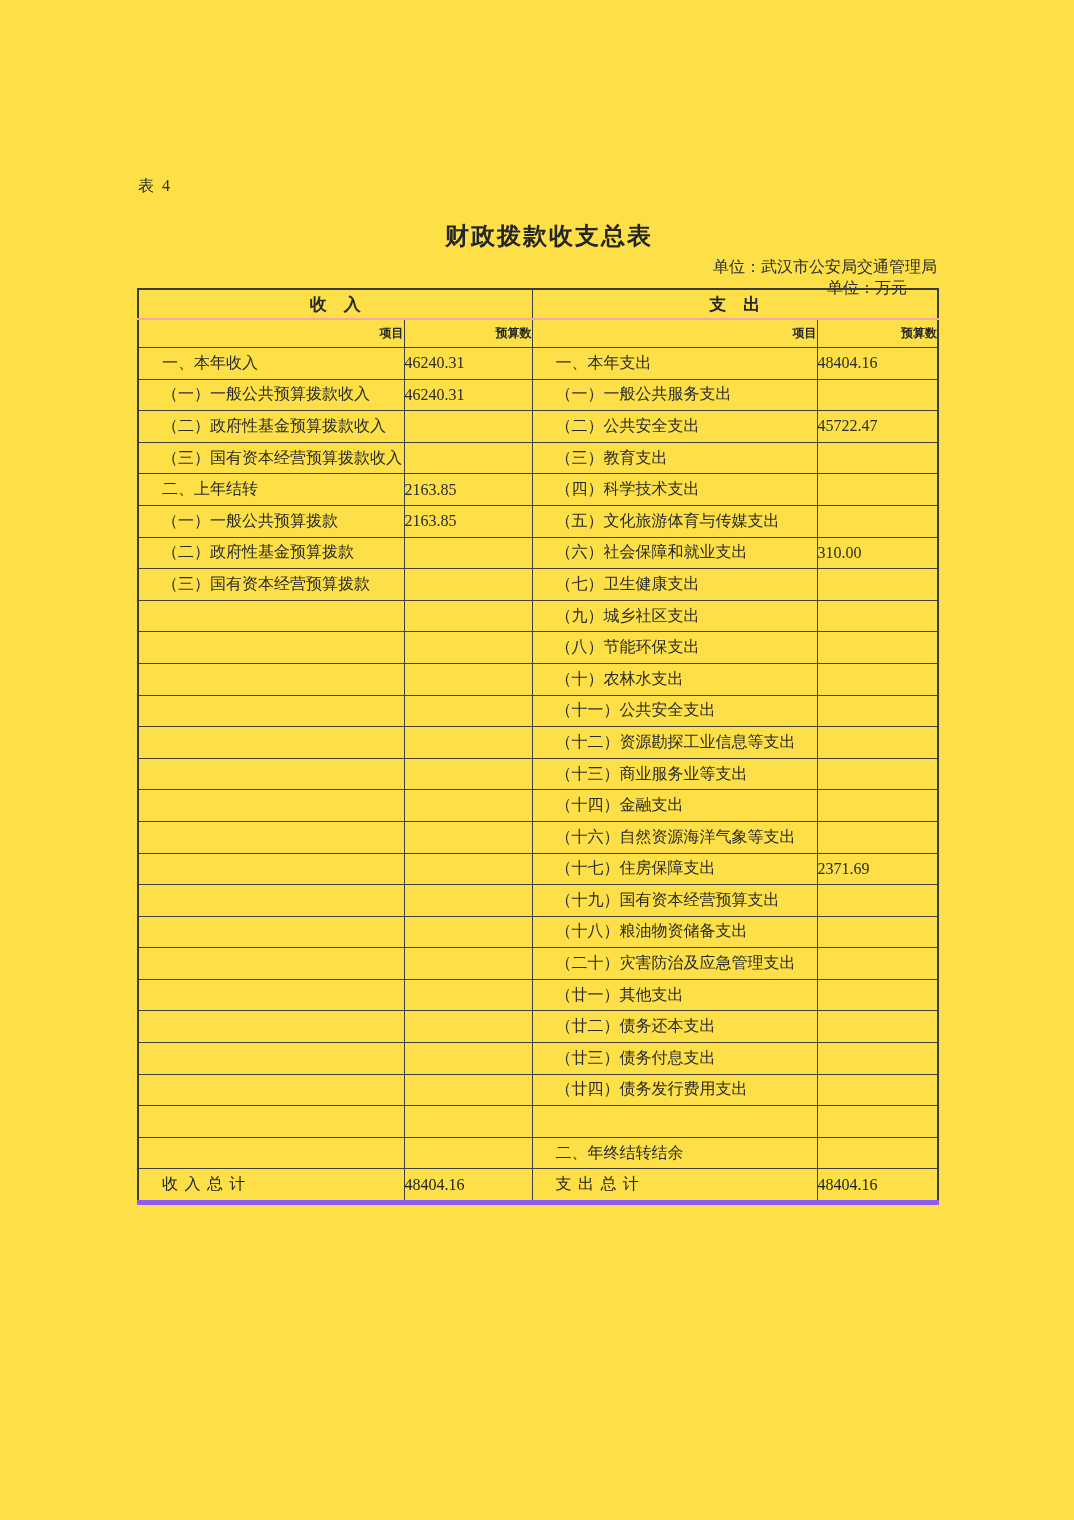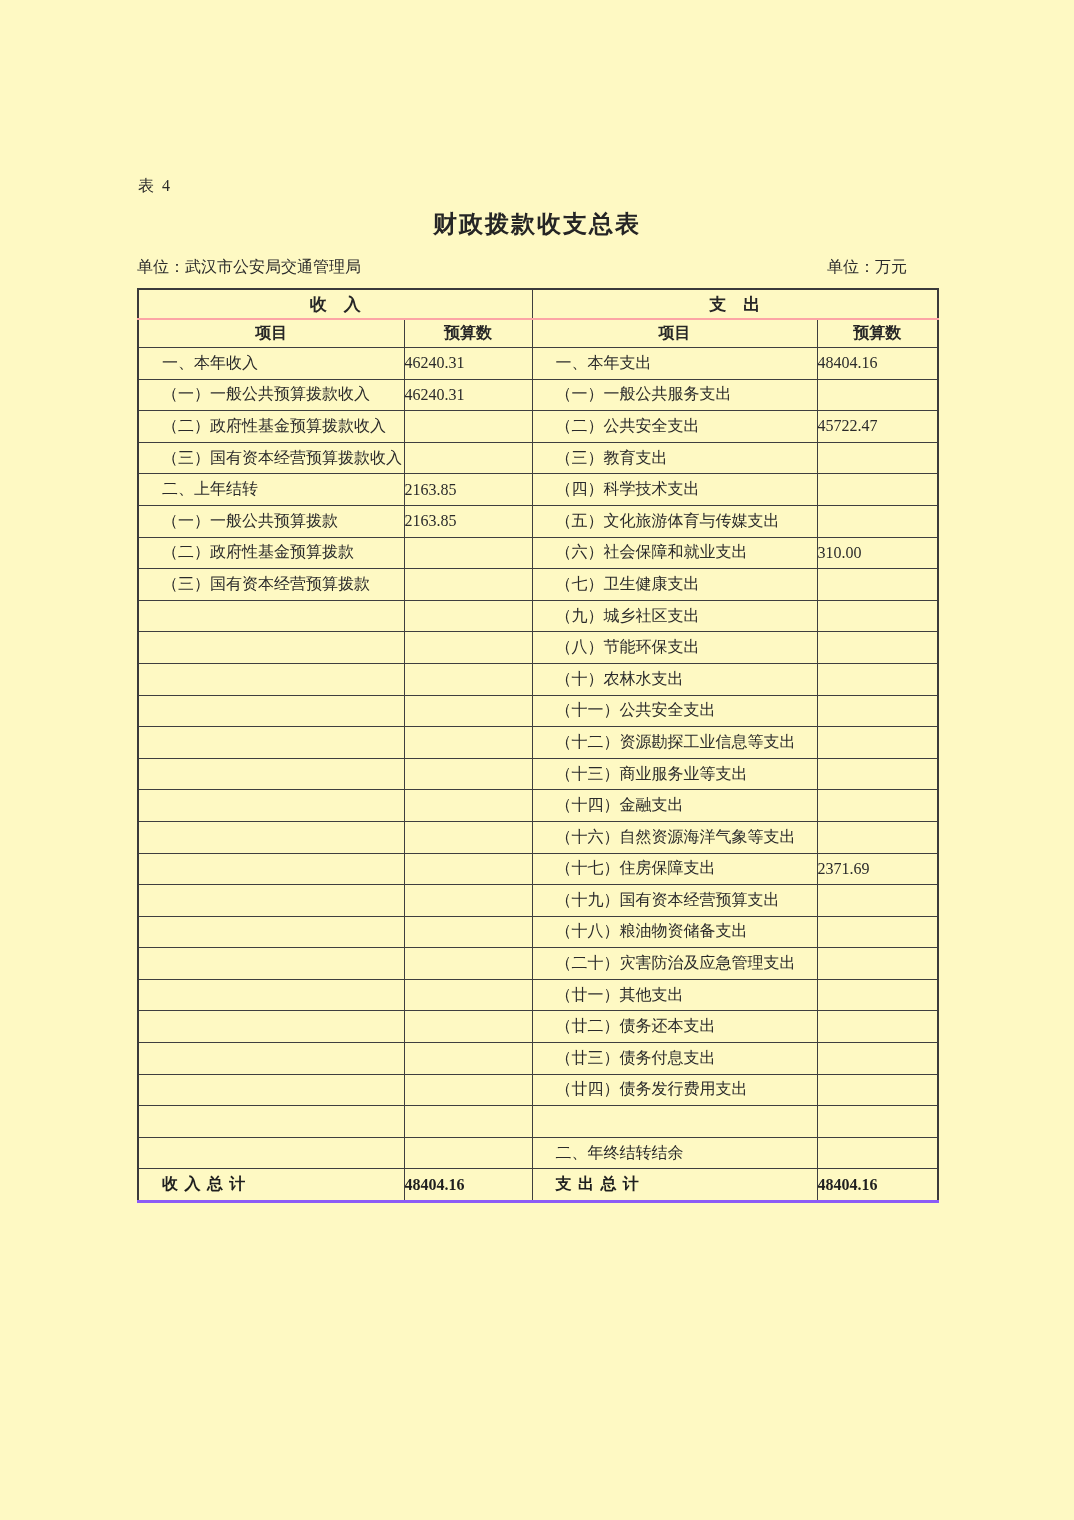--- a/index.html
+++ b/index.html
@@ -3,65 +3,66 @@
 <meta charset="utf-8">
 <style>
   html, body { margin: 0; padding: 0; }
   body {
     width: 1074px; height: 1520px;
     background: #ffffff;
     font-family: "Liberation Serif", "DejaVu Serif", serif;
     color: #2b2b2b;
     position: relative;
   }
-  .page { position: absolute; left: 0; top: 0; width: 1074px; height: 1520px; background: #fef9c3; }
+  .page { position: absolute; left: 0; top: 0; width: 1074px; height: 1520px; background: #fde047; }
 
   .table-label {
     position: absolute; left: 138px; top: 176px;
     font-size: 16px; letter-spacing: 2px;
   }
   .doc-title {
     position: absolute; left: 137px; top: 208px; width: 800px;
-    margin: 0; text-align: center;
+    margin: 12px; text-align: center;
     font-family: "Liberation Sans", "DejaVu Sans", sans-serif;
     font-weight: bold; font-size: 24px; letter-spacing: 2px; color: #252525;
   }
   .unit-row {
     position: absolute; left: 137px; top: 257px; width: 800px;
     display: flex; justify-content: space-between; align-items: flex-end;
     font-size: 16px;
+    flex-direction: column;
   }
   .unit-right { padding-right: 30px; }
 
   table.budget-table {
     position: absolute; left: 137px; top: 288px;
     width: 800px; border-collapse: collapse; table-layout: fixed;
     border: 2px solid #3b3b3b;
   }
   .budget-table th, .budget-table td {
     border: 1px solid #3f3f3f;
     padding: 0; overflow: hidden; white-space: nowrap;
     vertical-align: middle;
   }
   tr.section-row th {
     height: 28px; font-size: 17px; font-weight: bold;
     font-family: "Liberation Sans", "DejaVu Sans", sans-serif;
     text-align: center; border-bottom: 2px solid #fca5a5; color: #262626;
   }
   tr.colhead-row th {
-    height: 27px; font-size: 16px; font-weight: bold;
-    font-family: "Liberation Sans", "DejaVu Sans", sans-serif;
-    text-align: center; color: #262626;
+    height: 27px; font-size: 12px; font-weight: bold;
+    font-family: "Liberation Sans", "DejaVu Sans", sans-serif;
+    text-align: right; color: #262626;
   }
   .budget-table td { height: 30.6px; font-size: 16px; }
   td.item-cell { text-align: left; padding-left: 23px; }
   td.num-cell  { text-align: left; padding-right: 12px; font-family: "Liberation Serif", "DejaVu Serif", serif; }
   tr.total-row td {
-    font-weight: bold; color: #1f1f1f;
-    border-bottom: 3px solid #8b5cf6;
+    font-weight: normal; color: #1f1f1f;
+    border-bottom: 5px solid #8b5cf6;
   }
   tr.total-row td.item-cell {
     font-family: "Liberation Sans", "DejaVu Sans", sans-serif;
     font-size: 16px; letter-spacing: 1px;
   }
 </style>
 </head>
 <body>
 
 <div class="page">

